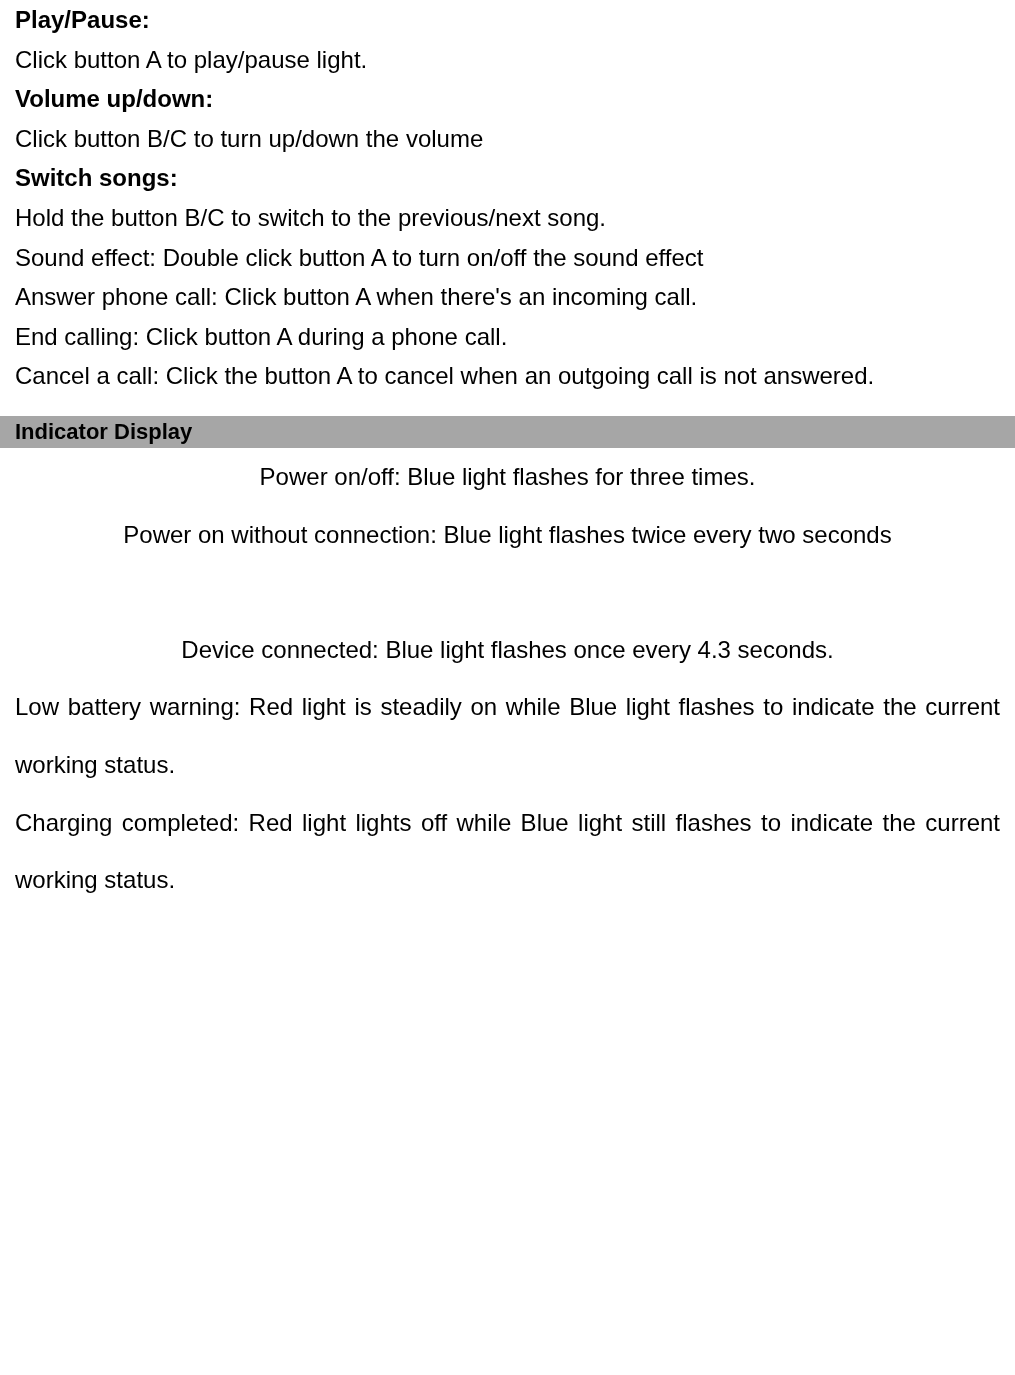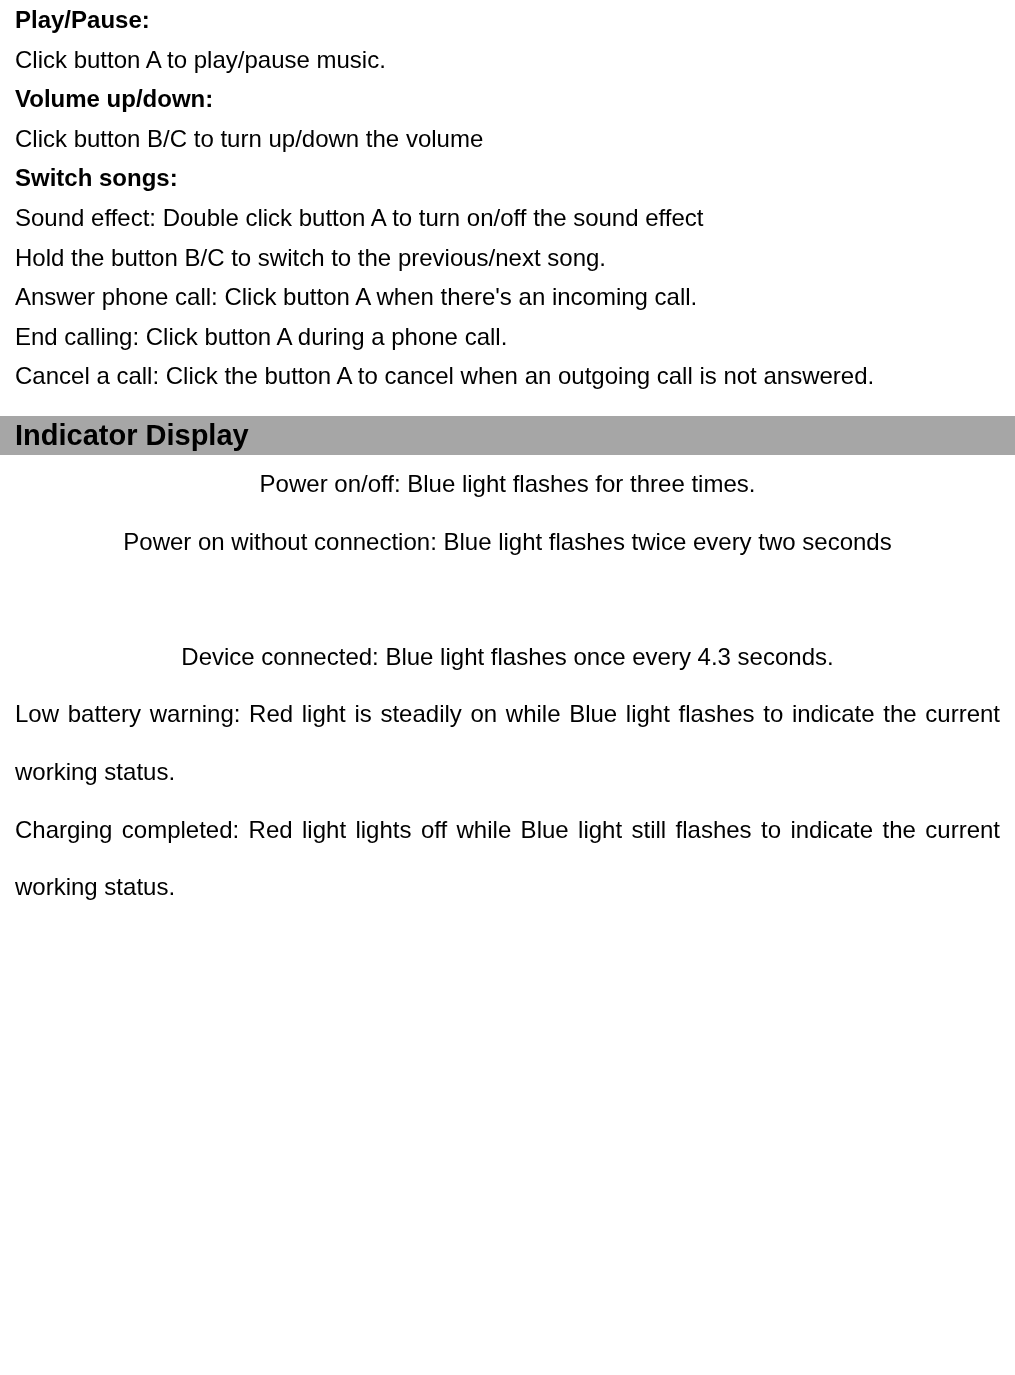--- a/index.html
+++ b/index.html
@@ -21,47 +21,47 @@
     .line {
       line-height: 1.65;
     }
     .section-header {
       font-weight: bold;
       background: #a6a6a6;
       padding: 3px 0;
       margin-left: -15px;
       margin-right: -15px;
       padding-left: 15px;
-      font-size: 29px;
+      font-size: 22px;
     }
     .spacer-small {
       height: 20px;
     }
     .indicator-line {
       line-height: 2.4;
       text-align: center;
     }
     .indicator-block {
       line-height: 2.4;
     }
     .justify {
       text-align: justify;
     }
   </style>
 </head>
 <body>
 
 <div>
   <div class="line bold">Play/Pause:</div>
-  <div class="line">Click button A to play/pause music.</div>
+  <div class="line">Click button A to play/pause light.</div>
   <div class="line bold">Volume up/down:</div>
   <div class="line">Click button B/C to turn up/down the volume</div>
   <div class="line bold">Switch songs:</div>
+  <div class="line">Hold the button B/C to switch to the previous/next song.</div>
   <div class="line">Sound effect: Double click button A to turn on/off the sound effect</div>
-  <div class="line">Hold the button B/C to switch to the previous/next song.</div>
   <div class="line">Answer phone call: Click button A when there's an incoming call.</div>
   <div class="line">End calling: Click button A during a phone call.</div>
   <div class="line">Cancel a call: Click the button A to cancel when an outgoing call is not answered.</div>
 </div>
 
 <div class="spacer-small"></div>
 
 <div class="section-header">Indicator Display</div>
 
 <div>

